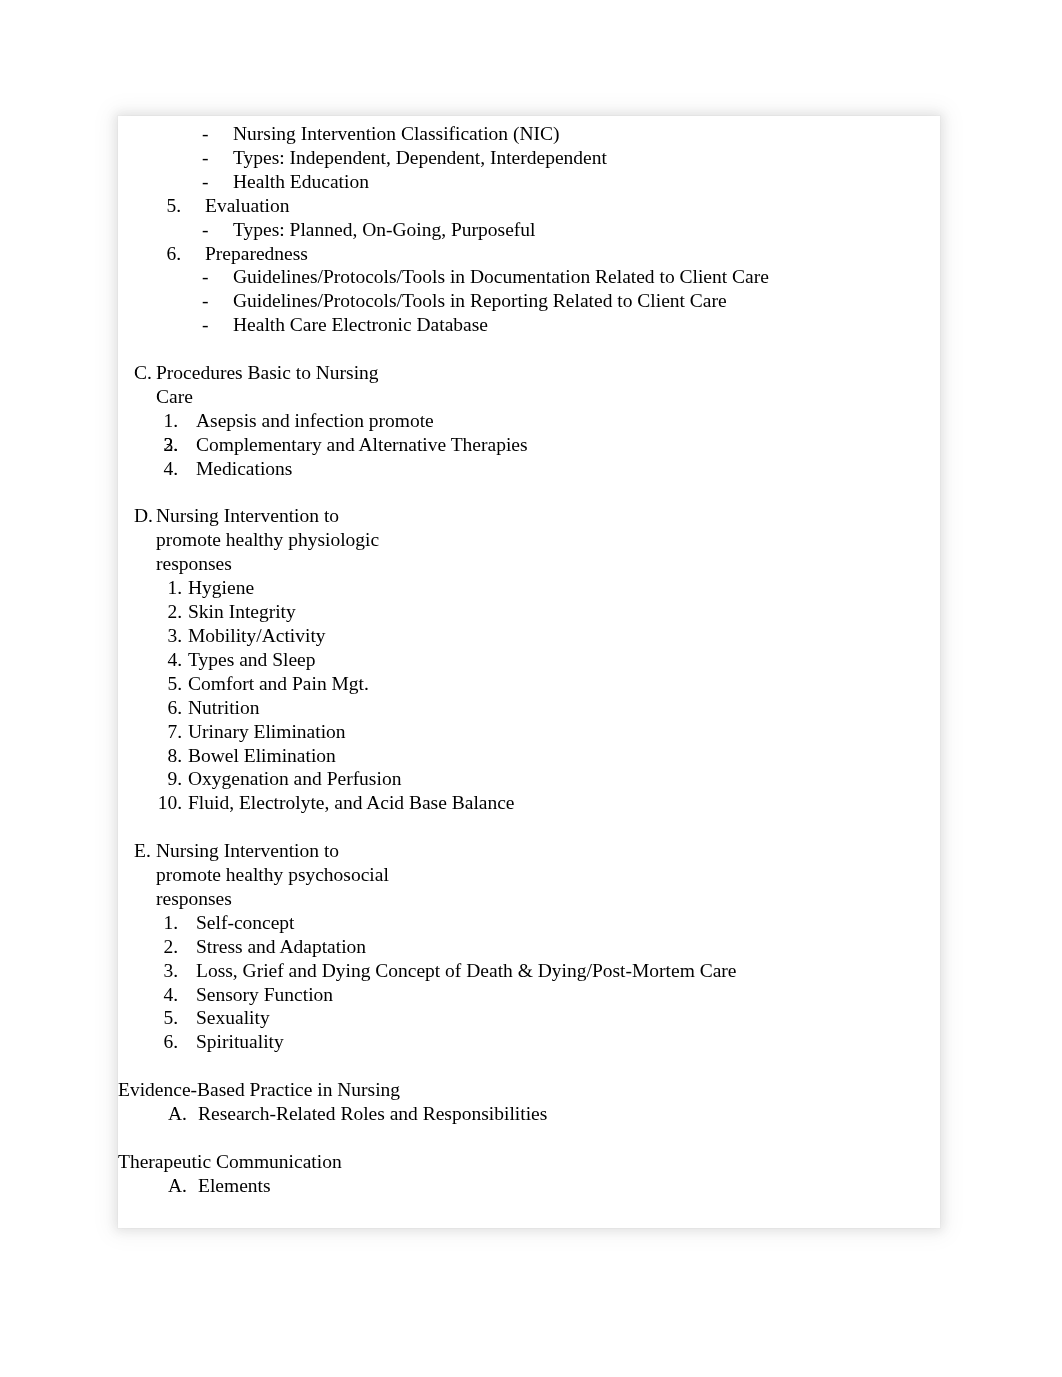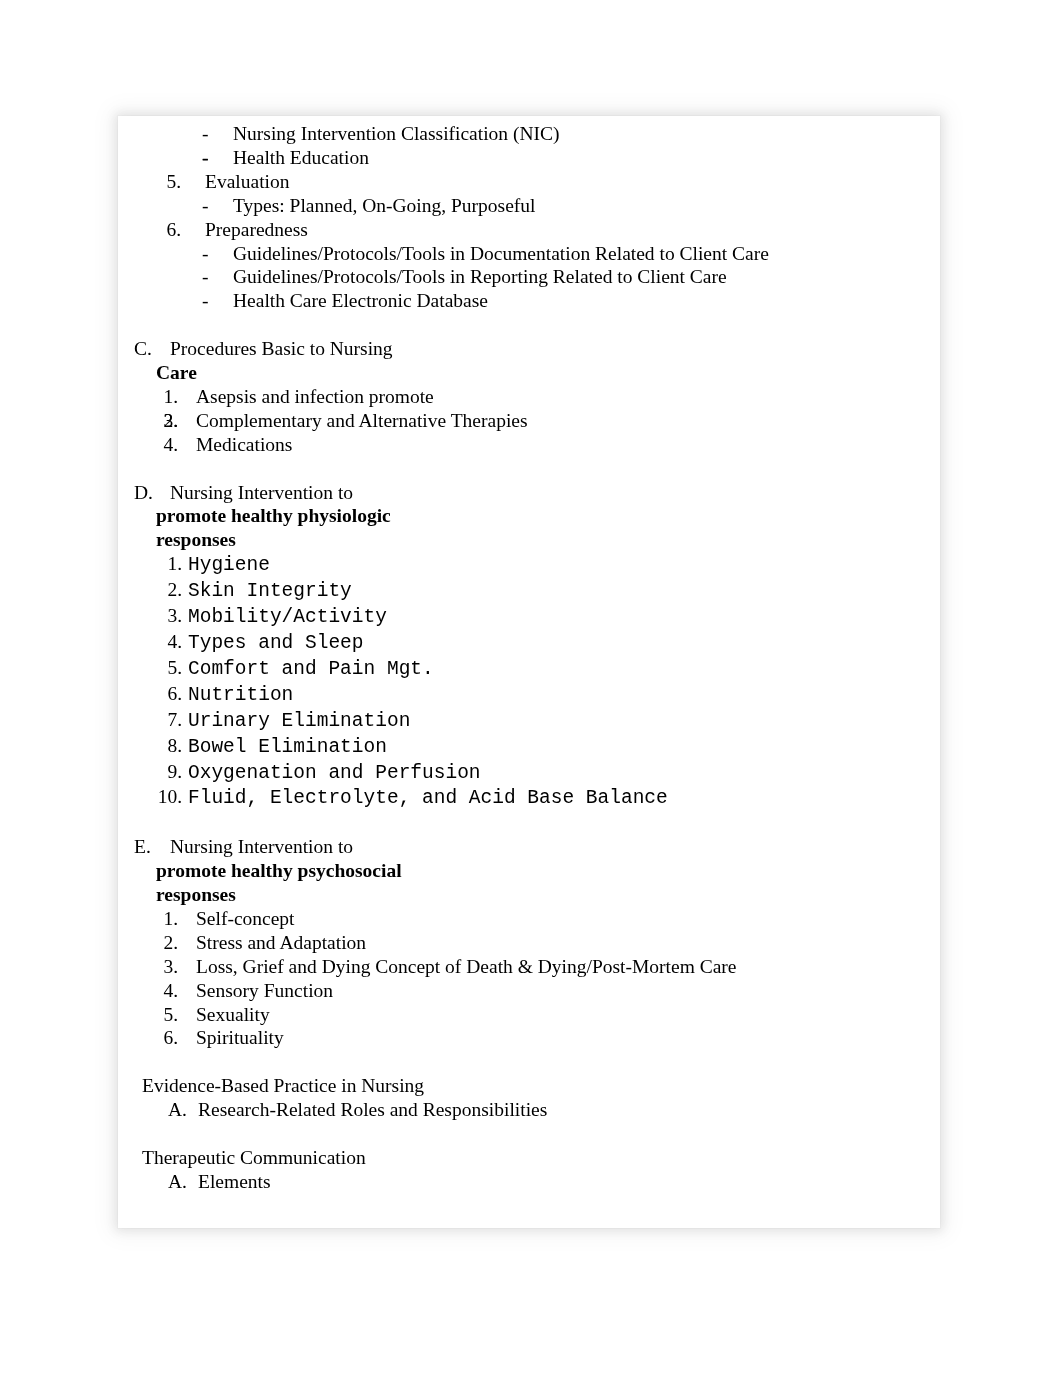--- a/index.html
+++ b/index.html
@@ -93,26 +93,25 @@
     padding-left: 16px;
     position: relative;
   }
   .section-head .letter {
     position: absolute;
     left: 16px;
     top: 0;
   }
   .section-head .head-text {
     display: inline-block;
-    margin-left: 36px;
+    margin-left: 22px;
   }
   .section-head .cont {
     display: block;
     margin-left: 22px;
-    font-weight: bold;
   }
 
   
   .tab-list .tab-item {
     position: relative;
     padding-left: 78px;
     white-space: nowrap;
   }
   .tab-list .tab-item .marker {
     position: absolute;
@@ -133,26 +132,25 @@
   }
   .tight-list .tight-item .marker {
     position: absolute;
     left: 26px;
     top: 0;
     width: 38px;
     text-align: right;
   }
   .tight-list .tight-item .txt {
     display: inline-block;
-    font-family: Liberation Mono, monospace;
   }
 
   
   .plain-head {
-    padding-left: 24px;
+    padding-left: 0;
   }
 
   
   .letter-item {
     position: relative;
     padding-left: 80px;
     white-space: nowrap;
   }
   .letter-item .marker {
     position: absolute;
@@ -177,20 +175,21 @@
     <div class="page-body">
 
       <div>
 
         <div class="line dash-row">
           <span class="marker">-</span>
           <span class="txt">Nursing Intervention Classification (NIC)</span>
         </div>
         <div class="line dash-row">
           <span class="marker">-</span>
+          <span class="txt">Types: Independent, Dependent, Interdependent</span>
         </div>
         <div class="line dash-row">
           <span class="marker">-</span>
           <span class="txt">Health Education</span>
         </div>
 
         <div class="line num-row">
           <span class="marker">5.</span>
           <span class="txt">Evaluation</span>
         </div>

